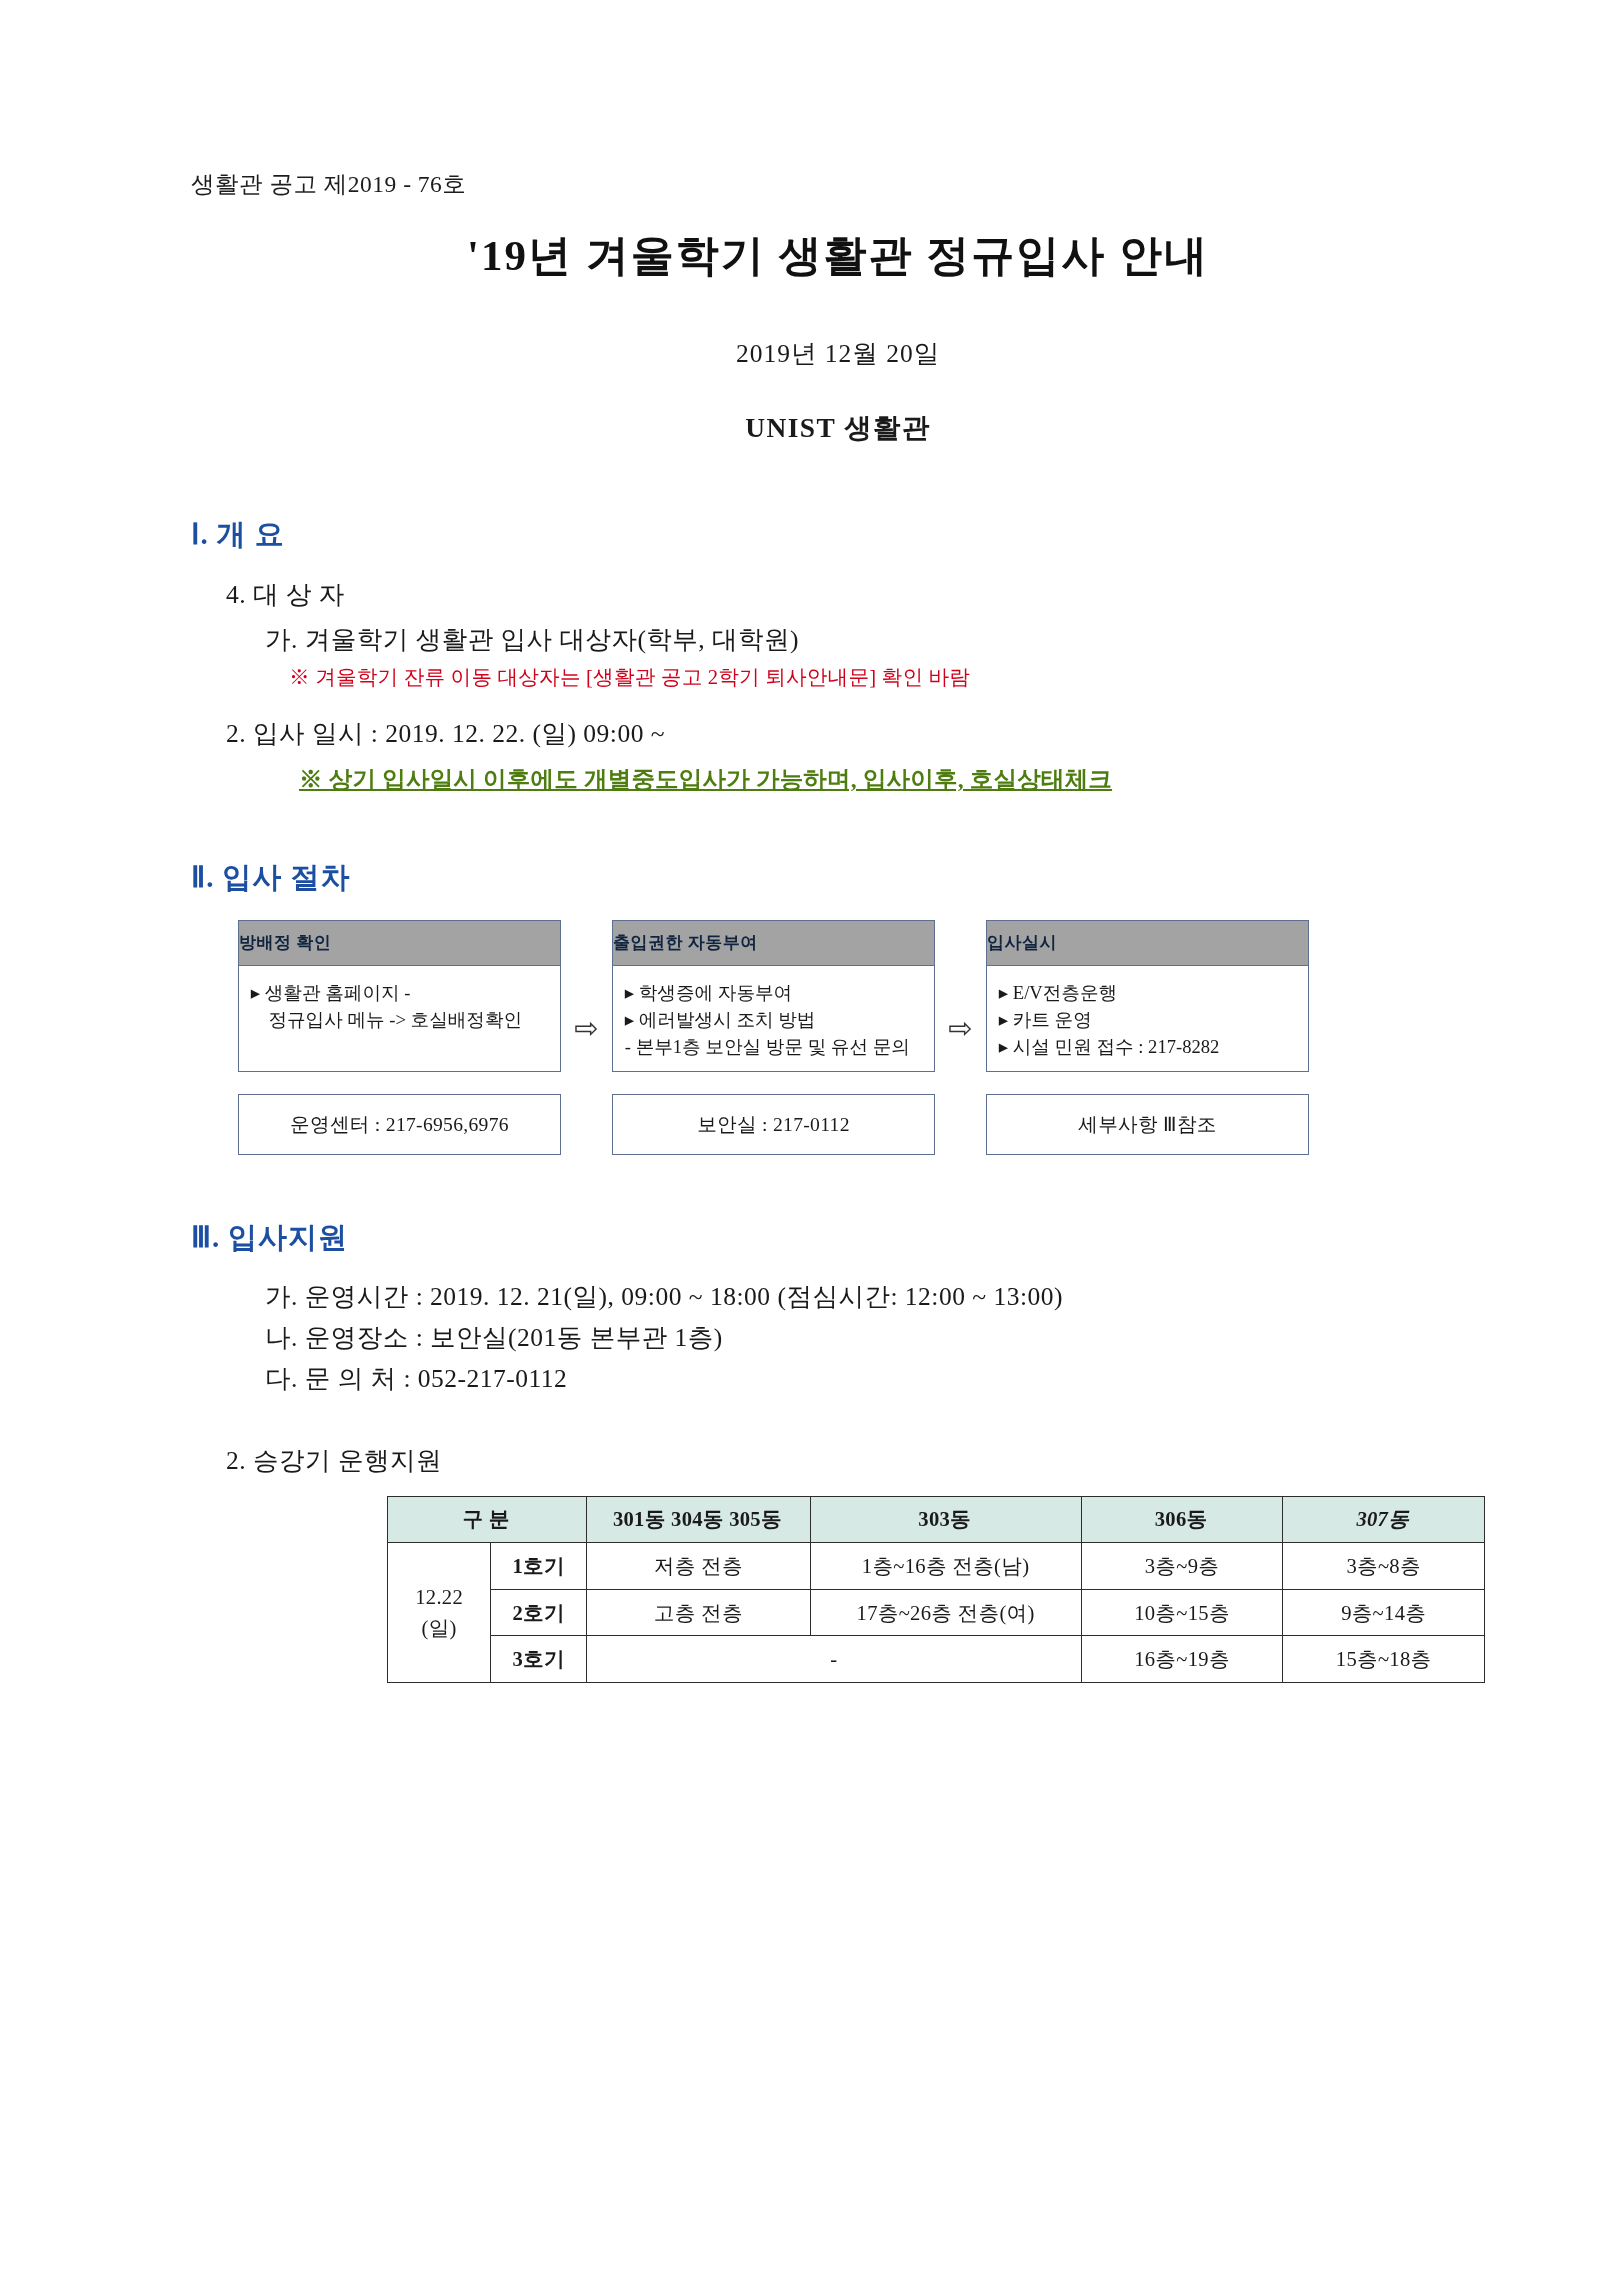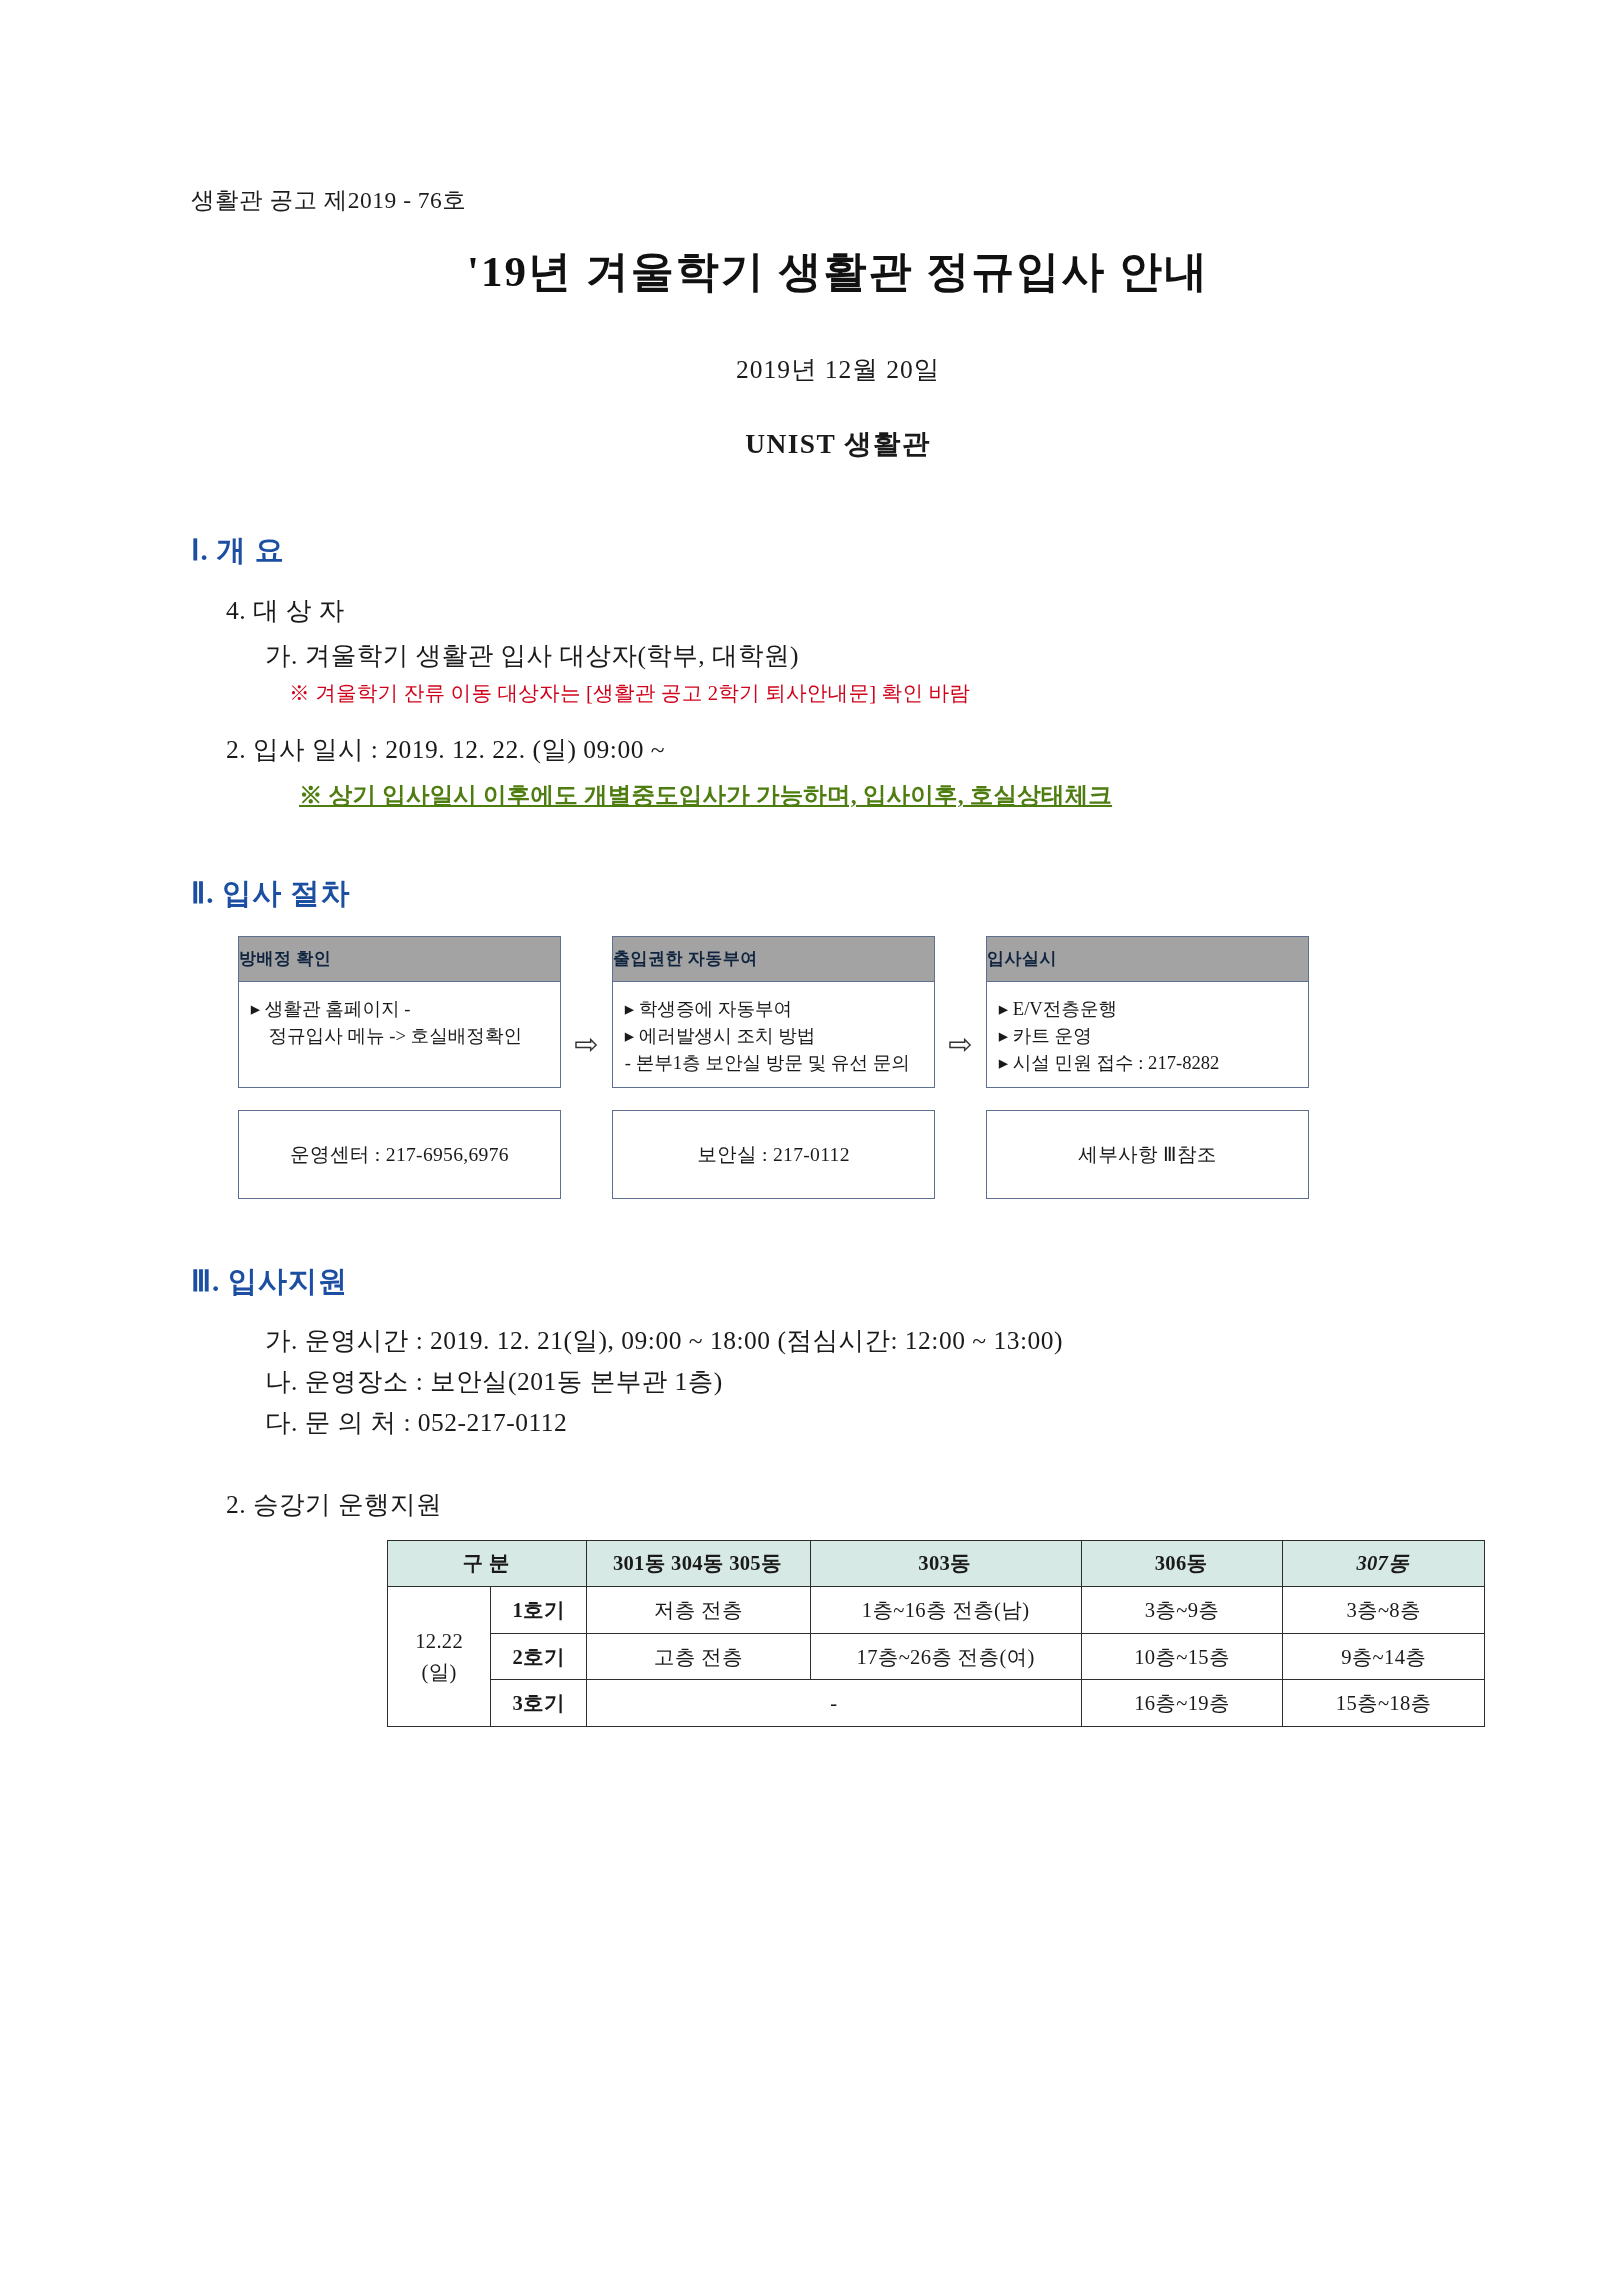--- a/index.html
+++ b/index.html
@@ -18,21 +18,21 @@
   .page {
     position: relative;
     width: 1620px;
     height: 2292px;
     padding: 0;
     box-sizing: border-box;
   }
   .inner {
     position: absolute;
     left: 191px;
-    top: 184px;
+    top: 168px;
     width: 1294px;
   }
 
   
   .notice-no {
     font-size: 23.5px;
     letter-spacing: 0.5px;
     color: #1c1c1c;
     margin-bottom: 27.4px;
   }
@@ -130,21 +130,21 @@
     font-size: 18.6px;
     line-height: 1.45;
   }
   .flow-body div { white-space: nowrap; }
   .flow-body .ind { padding-left: 17.6px; }
   .flow-foot {
     border: 1px solid #5f6f8f;
     margin-top: 21.6px;
     text-align: center;
     font-size: 19.6px;
-    padding: 30px 0;
+    padding: 16px 0;
     letter-spacing: 0.3px;
   }
   .arrow {
     width: 51px;
     text-align: center;
     font-size: 29px;
     color: #333;
     line-height: 1;
     padding-top: 94px;
   }

